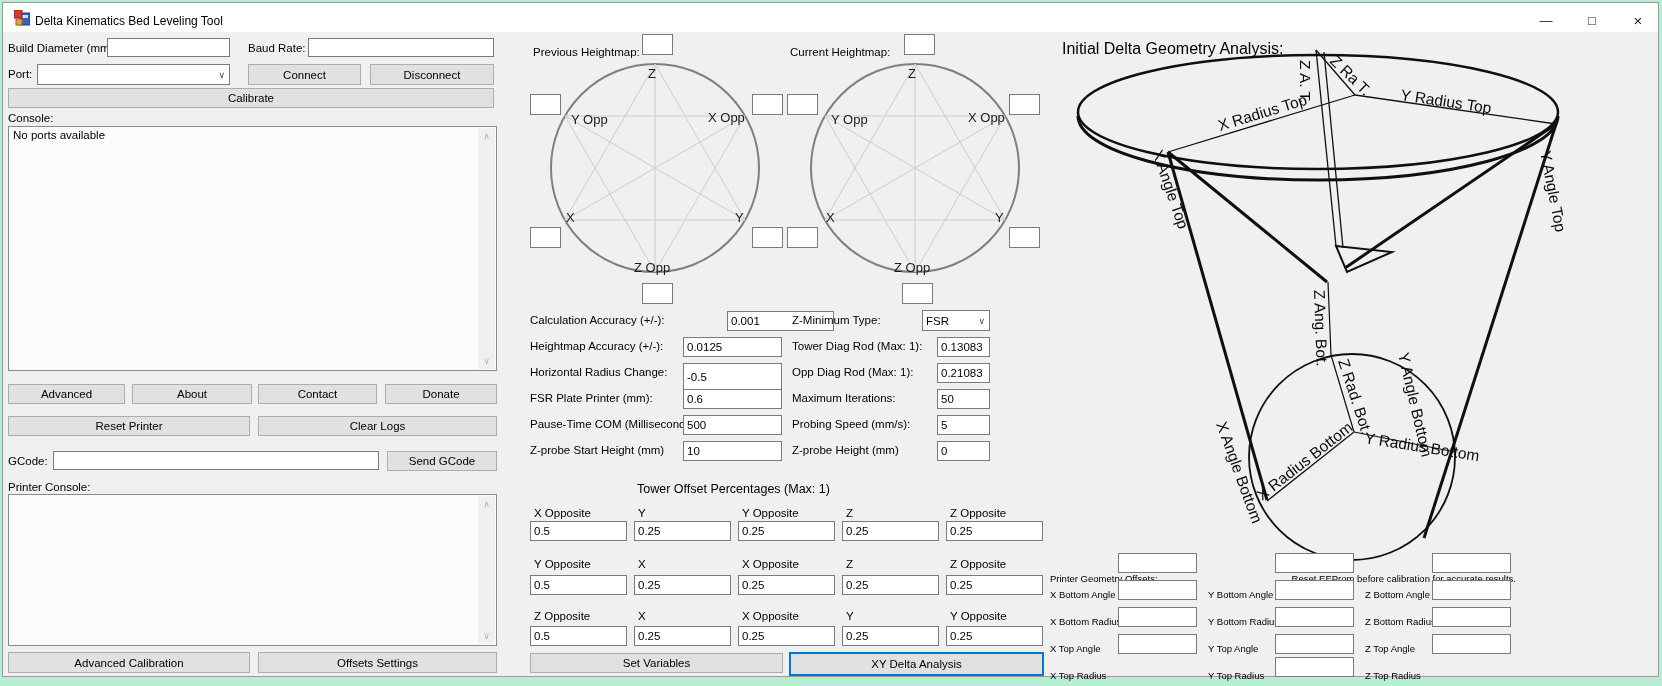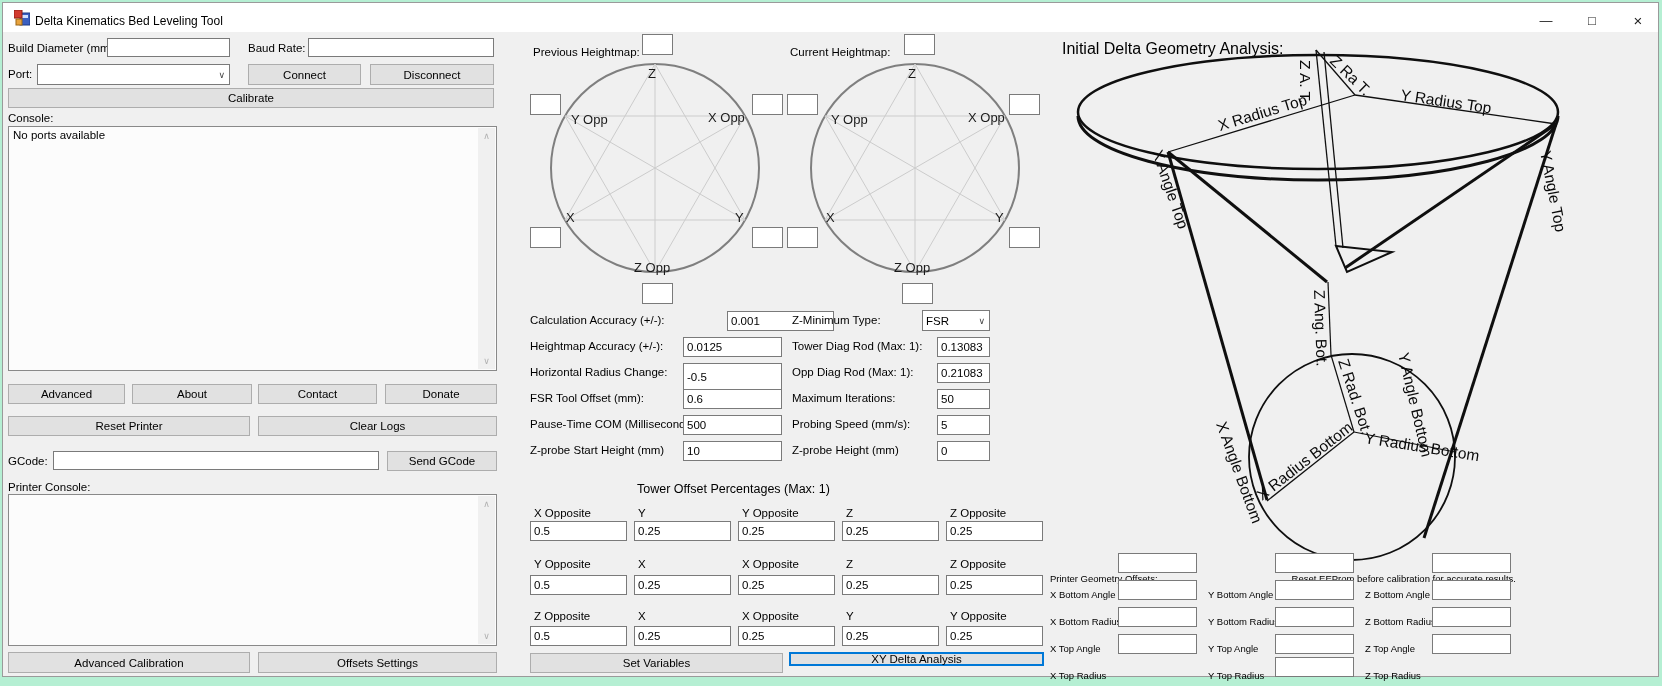--- a/index.html
+++ b/index.html
@@ -138,21 +138,21 @@
   <input class="vbox" style="left: 787px; top: 227px;" value="">
   <input class="vbox" style="left: 1009px; top: 227px;" value="">
   <input class="vbox" style="left: 902px; top: 283px;" value="">
 
   <div class="lbl" style="left:530px;top:314px">Calculation Accuracy (+/-):</div>
   <input class="tb" style="left: 683px; top: 311px; width: 107px; height: 20px; margin-left: 44px;" value="0.001">
   <div class="lbl" style="left:530px;top:340px">Heightmap Accuracy (+/-):</div>
   <input class="tb" style="left: 683px; top: 337px; width: 99px; height: 20px;" value="0.0125">
   <div class="lbl" style="left:530px;top:366px">Horizontal Radius Change:</div>
   <input class="tb" style="left: 683px; top: 363px; width: 99px; height: 28px;" value="-0.5">
-  <div class="lbl" style="left:530px;top:392px">FSR Tool Offset (mm):</div>
+  <div class="lbl" style="left:530px;top:392px">FSR Plate Printer (mm):</div>
   <input class="tb" style="left: 683px; top: 389px; width: 99px; height: 20px;" value="0.6">
   <div class="lbl" style="left:530px;top:418px">Pause-Time COM (Milliseconds):</div>
   <input class="tb" style="left: 683px; top: 415px; width: 99px; height: 20px;" value="500">
   <div class="lbl" style="left:530px;top:444px">Z-probe Start Height (mm)</div>
   <input class="tb" style="left: 683px; top: 441px; width: 99px; height: 20px;" value="10">
 
   <div class="lbl" style="left:792px;top:314px">Z-Minimum Type:</div>
   <div class="combo" style="left:922px;top:310px;width:68px;height:21px">
     <span>FSR</span>
     <span class="arrow">∨</span>
@@ -197,21 +197,21 @@
   <div class="lbl" style="left:742px;top:610px">X Opposite</div>
   <div class="lbl" style="left:846px;top:610px">Y</div>
   <div class="lbl" style="left:950px;top:610px">Y Opposite</div>
   <input class="tb" style="left: 530px; top: 626px; width: 97px; height: 20px;" value="0.5">
   <input class="tb" style="left: 634px; top: 626px; width: 97px; height: 20px;" value="0.25">
   <input class="tb" style="left: 738px; top: 626px; width: 97px; height: 20px;" value="0.25">
   <input class="tb" style="left: 842px; top: 626px; width: 97px; height: 20px;" value="0.25">
   <input class="tb" style="left: 946px; top: 626px; width: 97px; height: 20px;" value="0.25">
 
   <div class="btn" style="left:530px;top:653px;width:253px;height:20px">Set Variables</div>
-  <div class="btn btn-primary" style="left:789px;top:652px;width:255px;height:14px">XY Delta Analysis</div>
+  <div class="btn btn-primary" style="left:789px;top:652px;width:255px;height:24px">XY Delta Analysis</div>
 
   <div class="lbl" style="left:1062px;top:40px;font-size:16px">Initial Delta Geometry Analysis:</div>
 
   <svg style="left:1040px;top:38px" width="620" height="532" viewBox="1040 38 620 532">
     <g fill="none" stroke="#0f0f0f">
       <ellipse cx="1318" cy="112" rx="240" ry="57" stroke-width="2.5"></ellipse>
       <path d="M1078,116 A240,64 0 0,0 1558,116" stroke-width="3"></path>
       <line x1="1355" y1="95" x2="1168" y2="152" stroke-width="1.3"></line>
       <line x1="1355" y1="95" x2="1556" y2="124" stroke-width="1.3"></line>
       <line x1="1355" y1="95" x2="1316" y2="50" stroke-width="1.3"></line>

